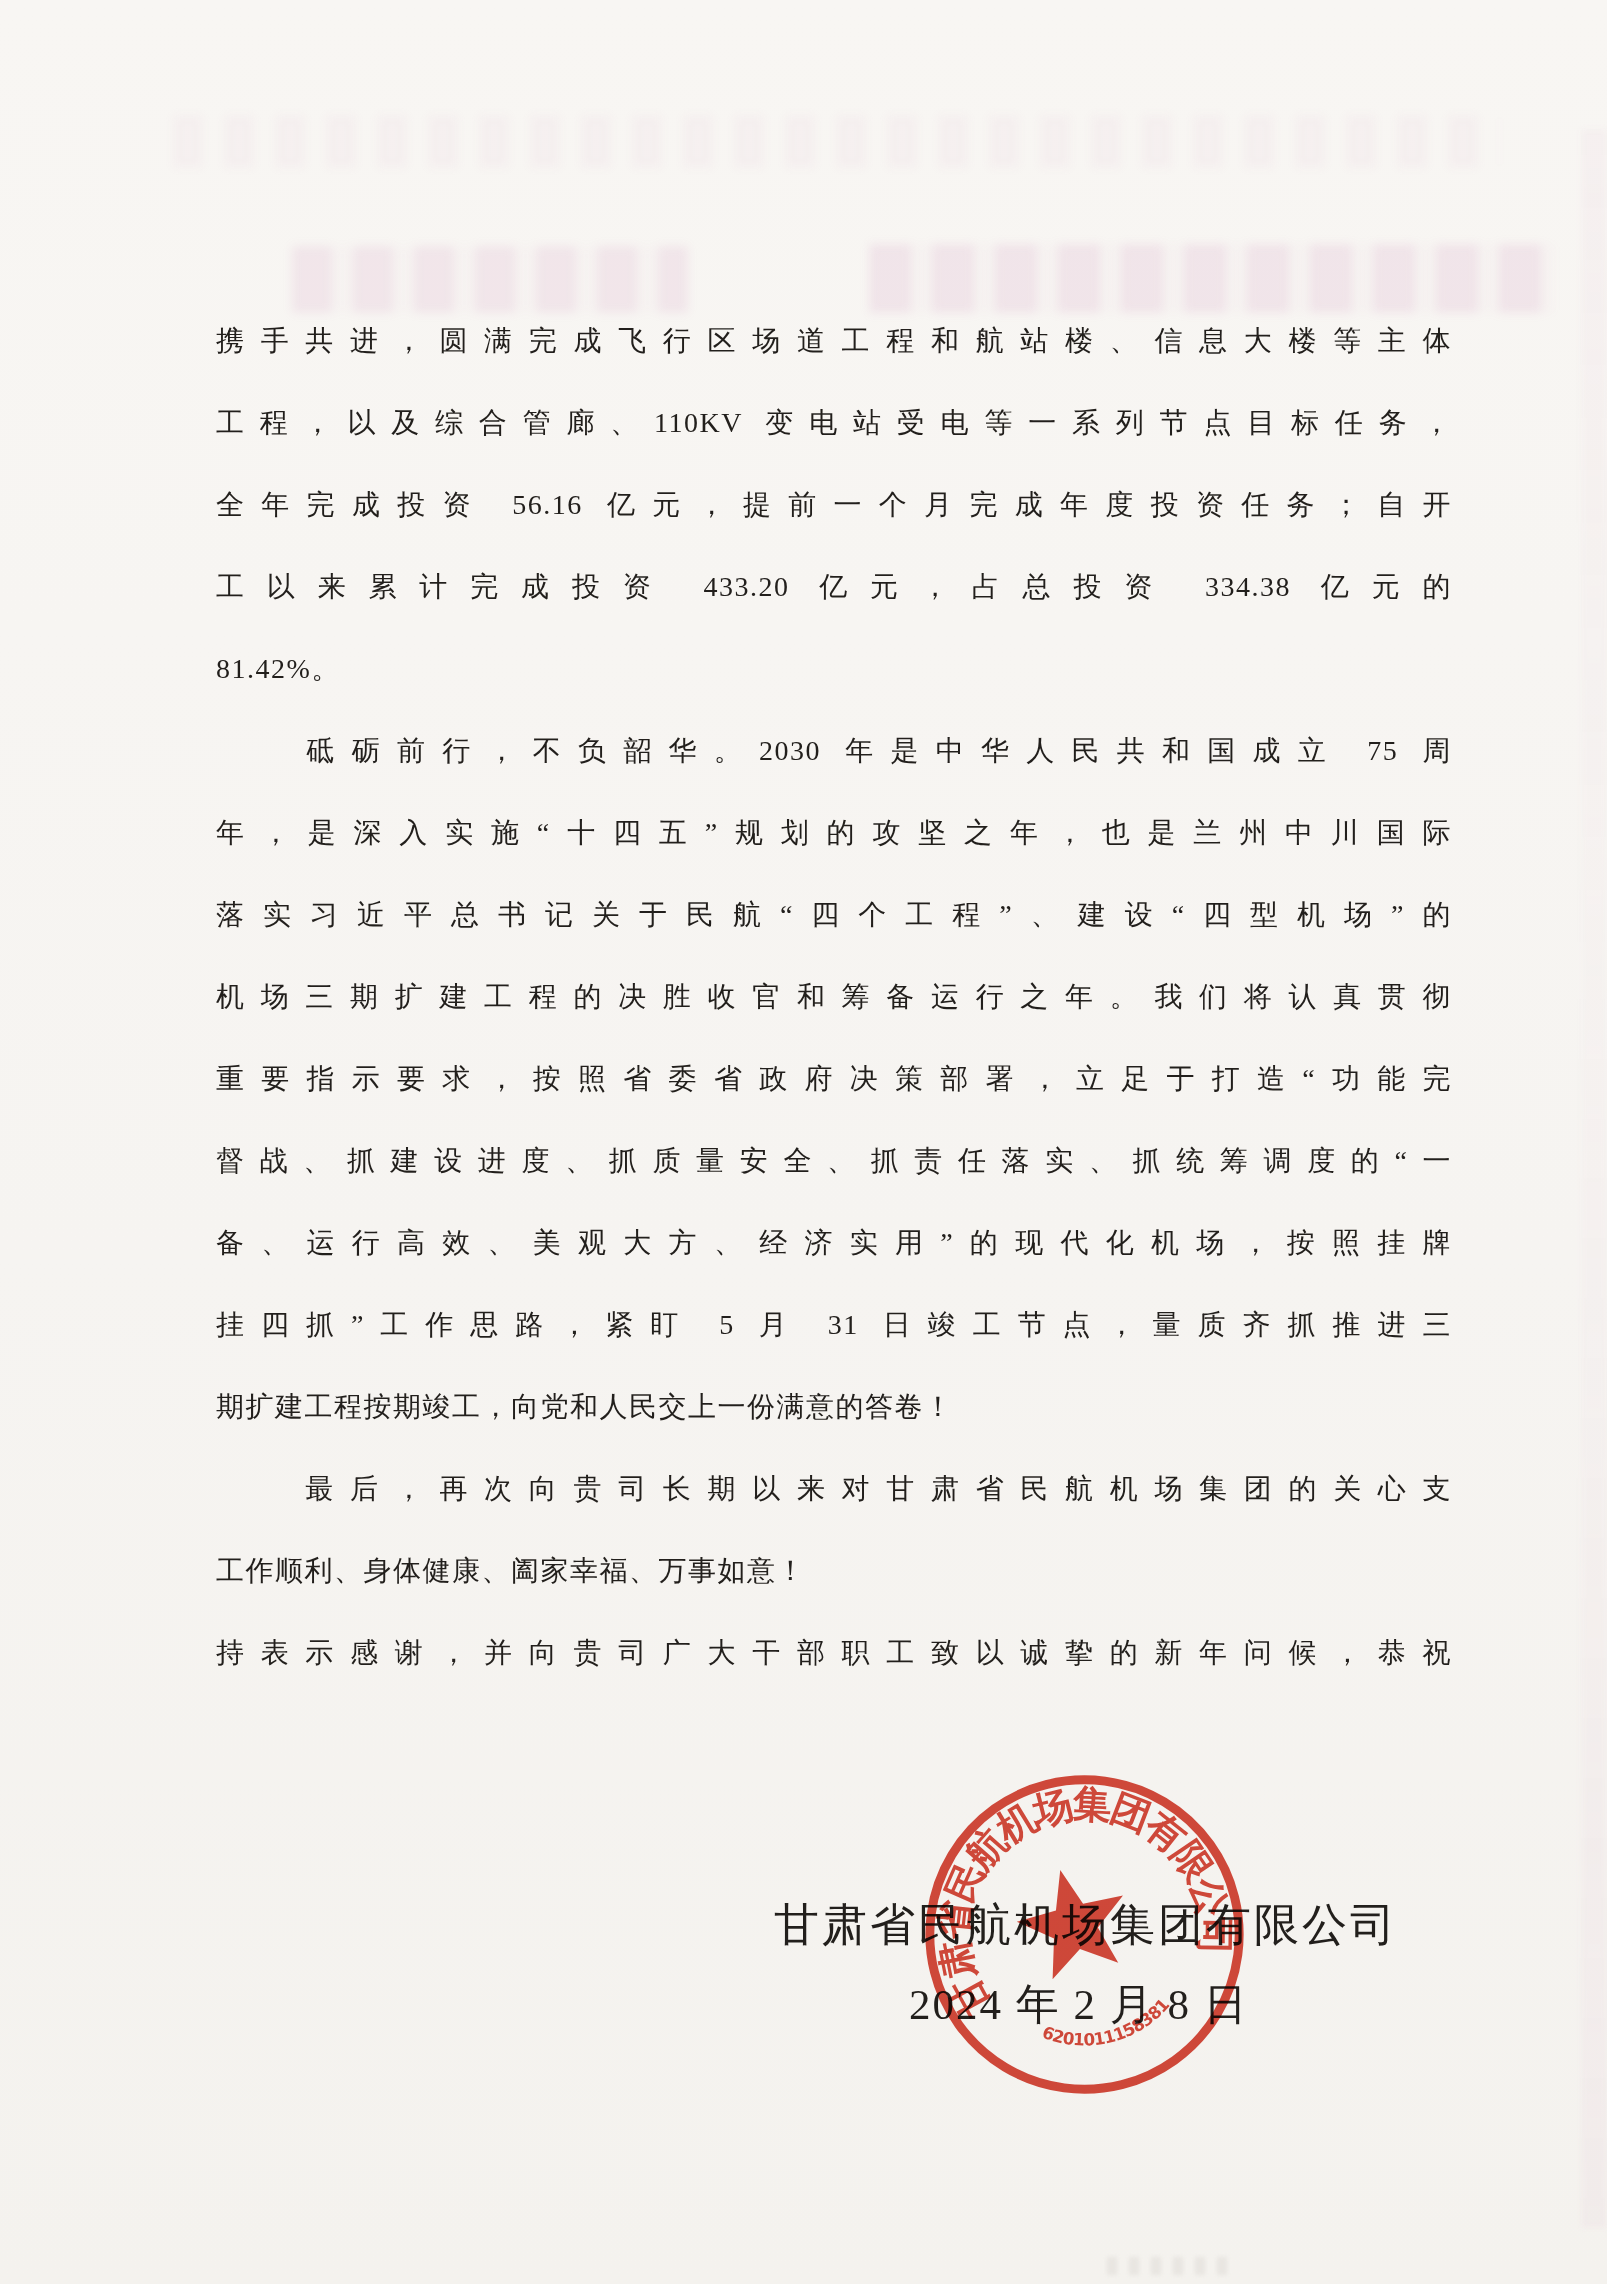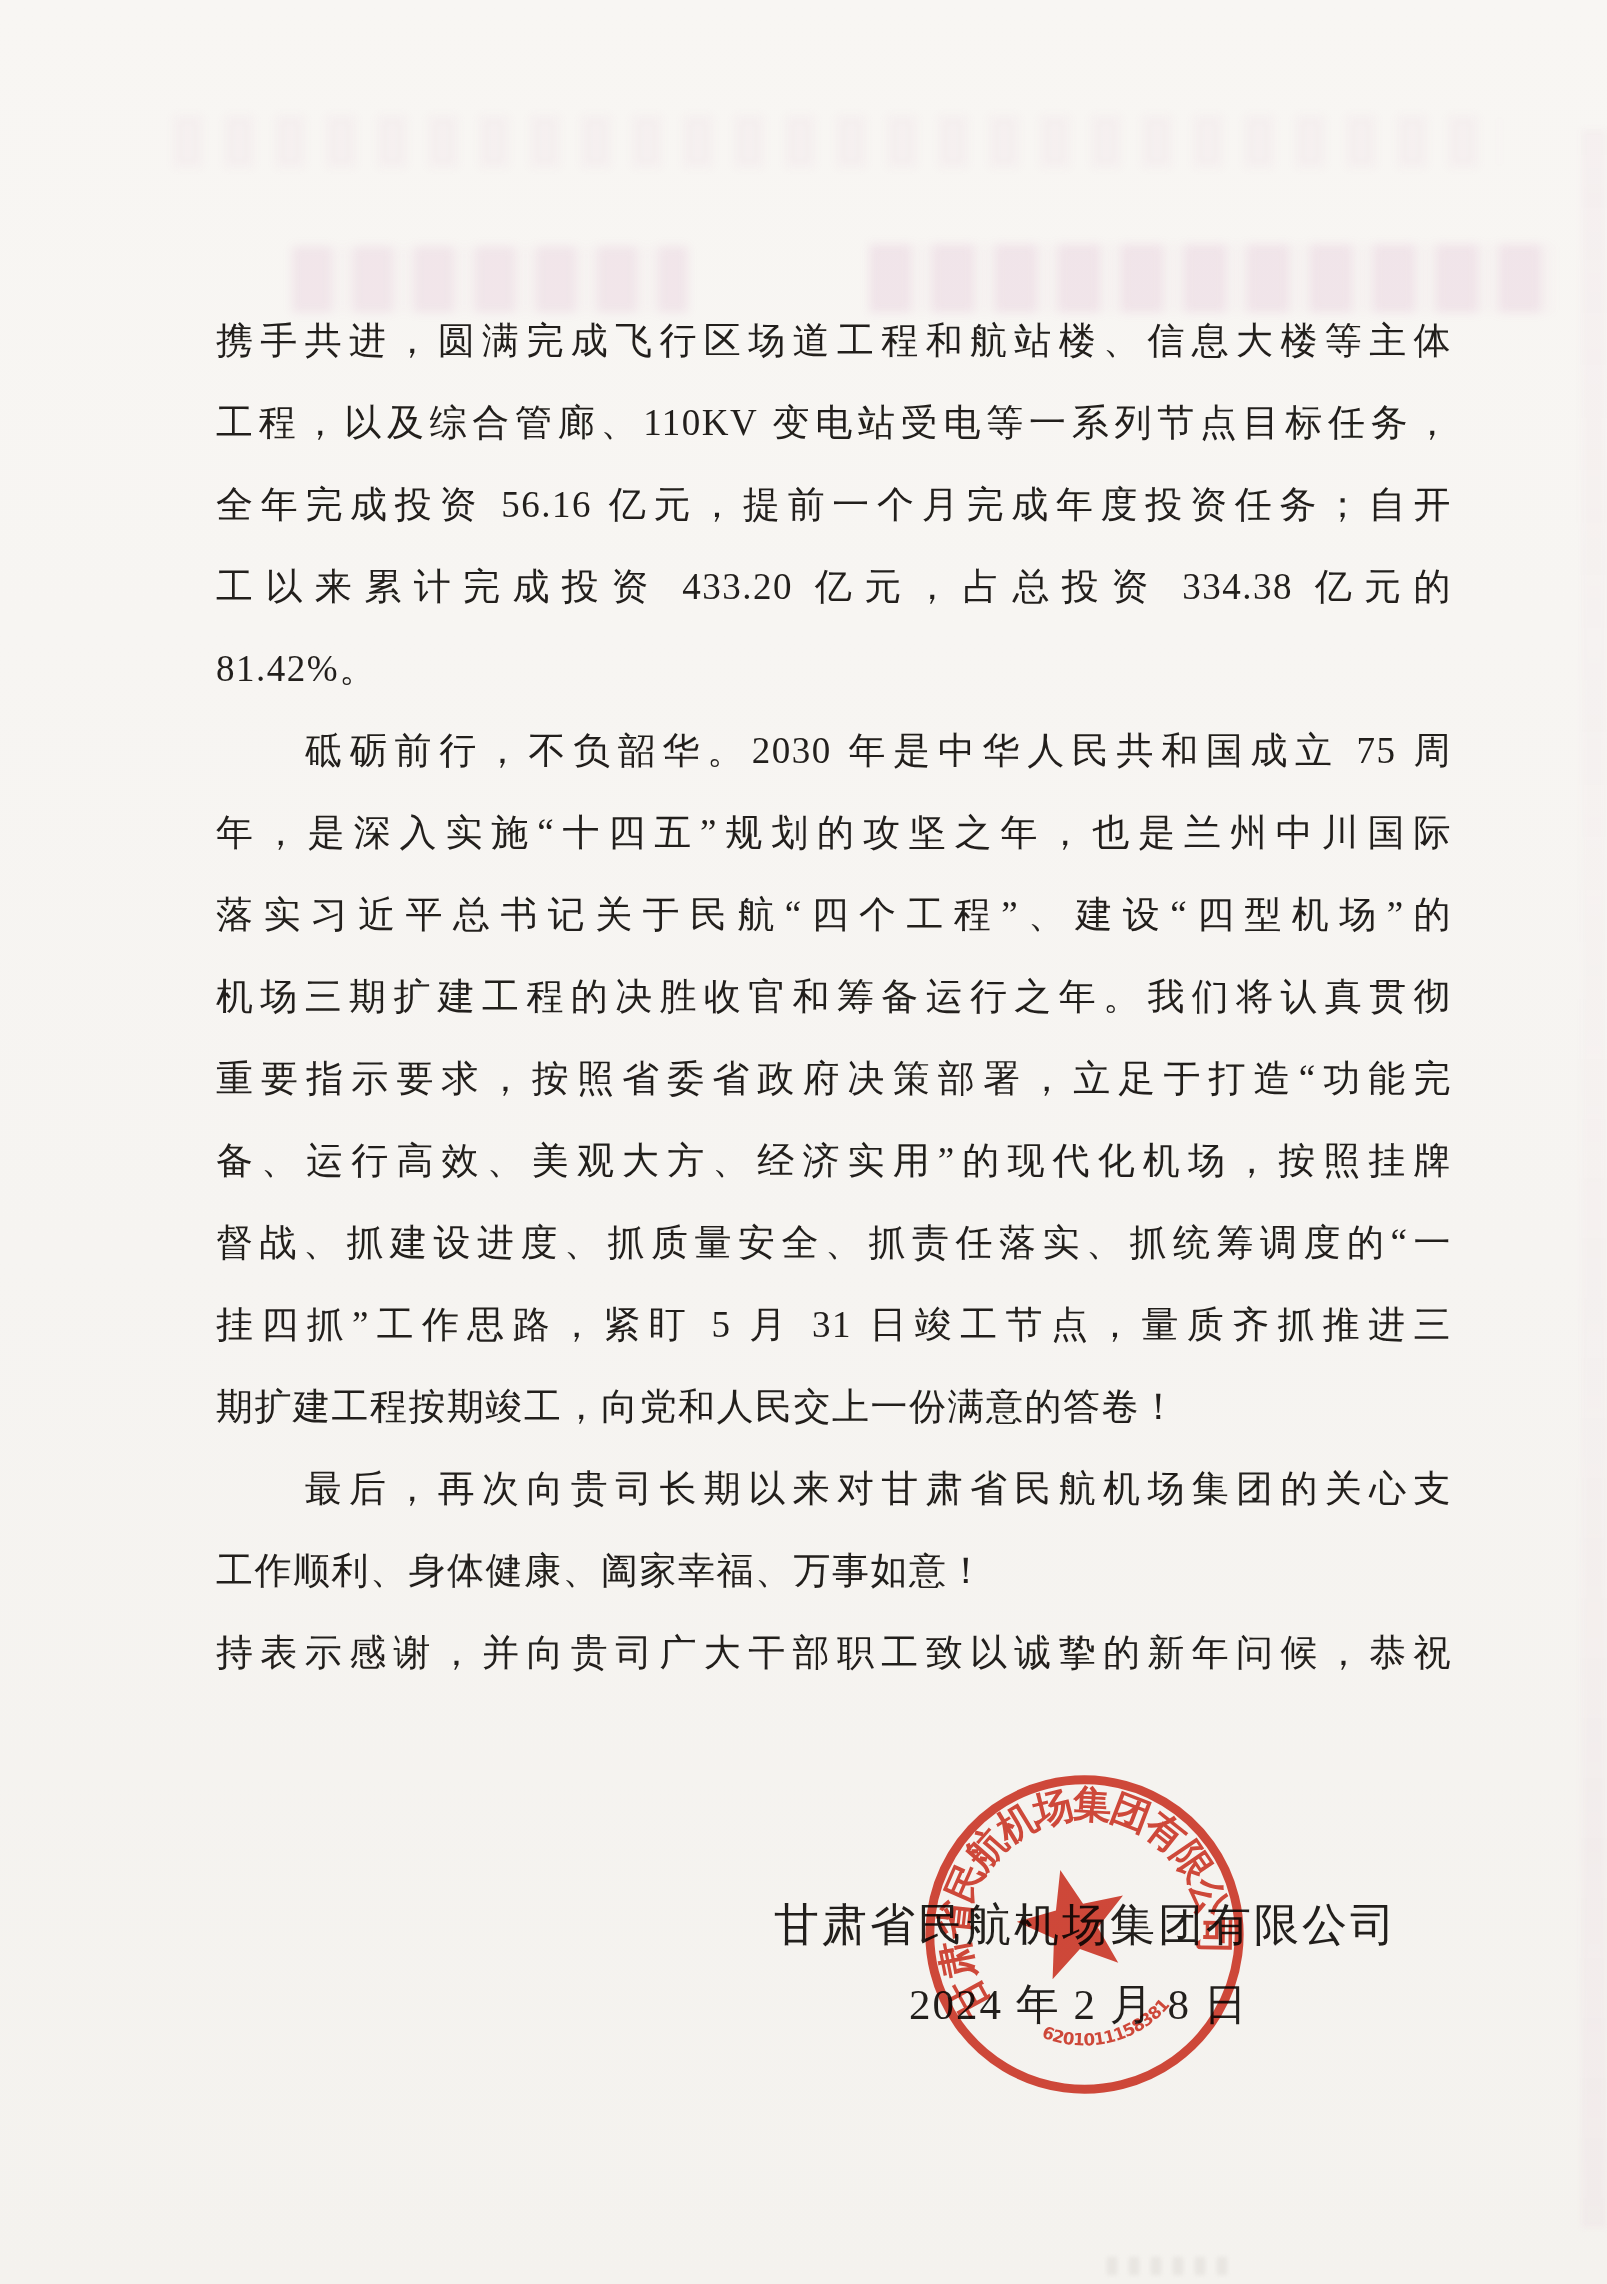--- a/index.html
+++ b/index.html
@@ -44,21 +44,21 @@
     left: 1107px; top: 2257px; width: 129px; height: 18px; opacity: .5;
     background: repeating-linear-gradient(90deg, rgba(150,140,135,.25) 0 10px, rgba(150,140,135,0) 10px 22px);
     filter: blur(2px);
   }
 
   .body-text {
     position: absolute;
     left: 216px;
     top: 300px;
     width: 1236px;
-    font-size: 37px;
+    font-size: 28px;
   }
   .line {
     height: 82px;
     line-height: 82px;
     white-space: nowrap;
     letter-spacing: 1.5px;
     text-align: justify;
     text-align-last: justify;
   }
   .line.short {
@@ -120,22 +120,22 @@
     <div class="line">携手共进，圆满完成飞行区场道工程和航站楼、信息大楼等主体</div>
     <div class="line">工程，以及综合管廊、110KV 变电站受电等一系列节点目标任务，</div>
     <div class="line">全年完成投资 56.16 亿元，提前一个月完成年度投资任务；自开</div>
     <div class="line">工以来累计完成投资 433.20 亿元，占总投资 334.38 亿元的</div>
     <div class="line short">81.42%。</div>
     <div class="line">　　砥砺前行，不负韶华。2030 年是中华人民共和国成立 75 周</div>
     <div class="line">年，是深入实施“十四五”规划的攻坚之年，也是兰州中川国际</div>
     <div class="line">落实习近平总书记关于民航“四个工程”、建设“四型机场”的</div>
     <div class="line">机场三期扩建工程的决胜收官和筹备运行之年。我们将认真贯彻</div>
     <div class="line">重要指示要求，按照省委省政府决策部署，立足于打造“功能完</div>
+    <div class="line">督战、抓建设进度、抓质量安全、抓责任落实、抓统筹调度的“一</div>
     <div class="line">备、运行高效、美观大方、经济实用”的现代化机场，按照挂牌</div>
-    <div class="line">督战、抓建设进度、抓质量安全、抓责任落实、抓统筹调度的“一</div>
     <div class="line">挂四抓”工作思路，紧盯 5 月 31 日竣工节点，量质齐抓推进三</div>
     <div class="line short">期扩建工程按期竣工，向党和人民交上一份满意的答卷！</div>
     <div class="line">　　最后，再次向贵司长期以来对甘肃省民航机场集团的关心支</div>
     <div class="line short">工作顺利、身体健康、阖家幸福、万事如意！</div>
     <div class="line">持表示感谢，并向贵司广大干部职工致以诚挚的新年问候，恭祝</div>
   </div>
 
   <div class="signature">甘肃省民航机场集团有限公司</div>
   <div class="date">2024 年 2 月 8 日</div>
 

